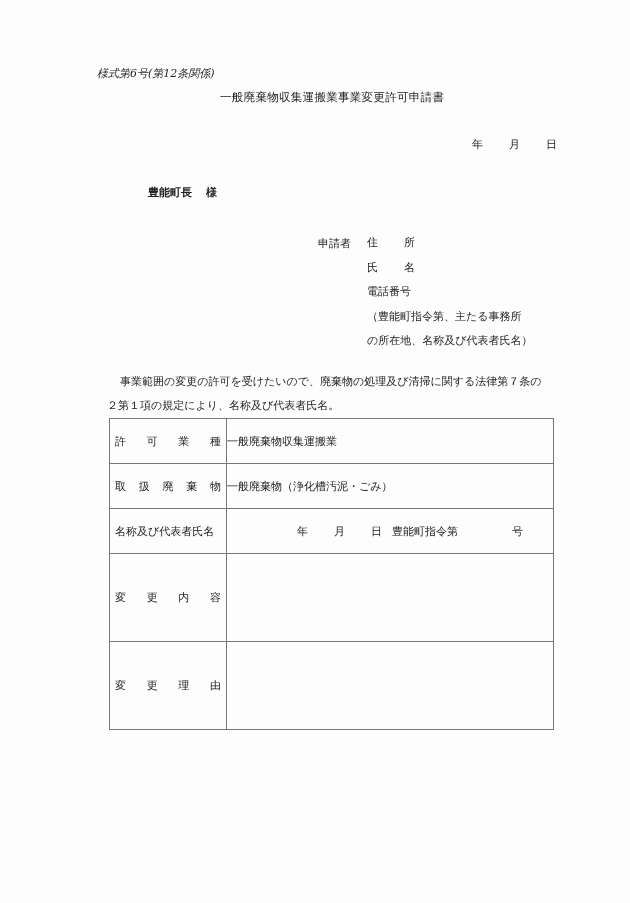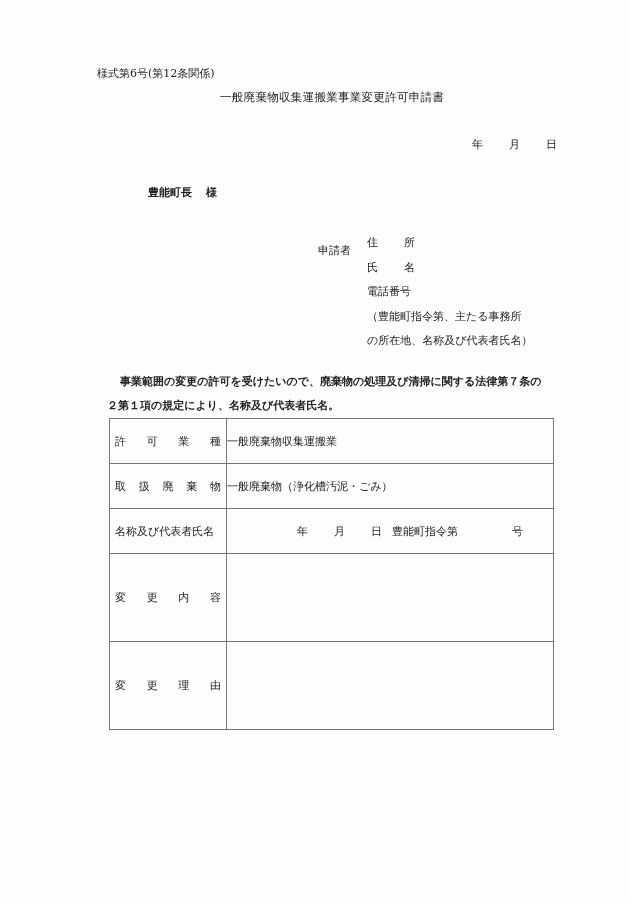--- a/index.html
+++ b/index.html
@@ -10,36 +10,36 @@
   body {
     width: 630px;
     height: 903px;
     position: relative;
     overflow: hidden;
     font-family: "DejaVu Serif", "Liberation Serif", serif;
     color: #222;
     font-size: 11px;
   }
   .abs { position: absolute; white-space: nowrap; }
-  .form-number { left: 97px; top: 66px; font-size: 11px; }
+  .form-number { left: 97px; top: 66px; font-size: 11px; font-style: italic; }
   .doc-title { left: 220px; top: 90px; font-size: 11.5px; letter-spacing: 0.3px; }
   .date-line { left: 460px; top: 137px; font-size: 11px; margin-left: 12px; }
   .date-line span { display: inline-block; }
   .date-line .gap { width: 26px; }
   .addressee { left: 148px; top: 185px; font-size: 11px; font-weight: bold; }
   .addressee .sama { margin-left: 14px; }
 
   .applicant { left: 318px; top: 231px; font-size: 11px; line-height: 24.5px; }
-  .applicant .lbl { position: absolute; left: 0; top: 8px; }
+  .applicant .lbl { position: absolute; left: 0; top: 1px; }
   .applicant .fields { position: absolute; left: 49px; top: 0; }
   .applicant .fields div { white-space: nowrap; }
   .spread2 { display: inline-block; width: 48px; display: inline-flex; justify-content: space-between; }
 
   .body-text { left: 107px; top: 370px; font-size: 11px; line-height: 24px; white-space: normal; width: 470px; }
-  .body-text p { margin: 0; white-space: nowrap; font-weight: bold; }
+  .body-text p { margin: 0; white-space: nowrap; }
   .body-text .indent { padding-left: 13px; }
 
   table.form-table {
     position: absolute;
     left: 109px;
     top: 418px;
     width: 445px;
     border-collapse: collapse;
     font-size: 11px;
   }

